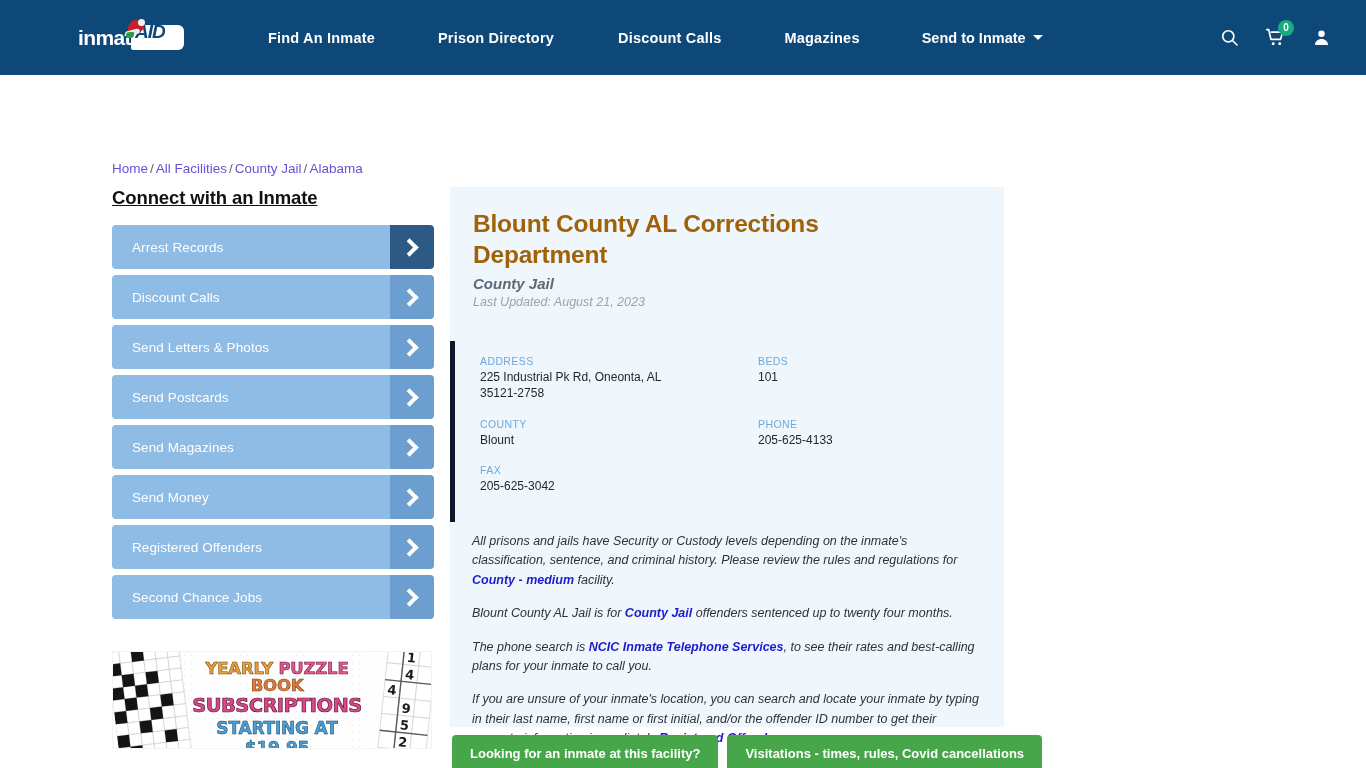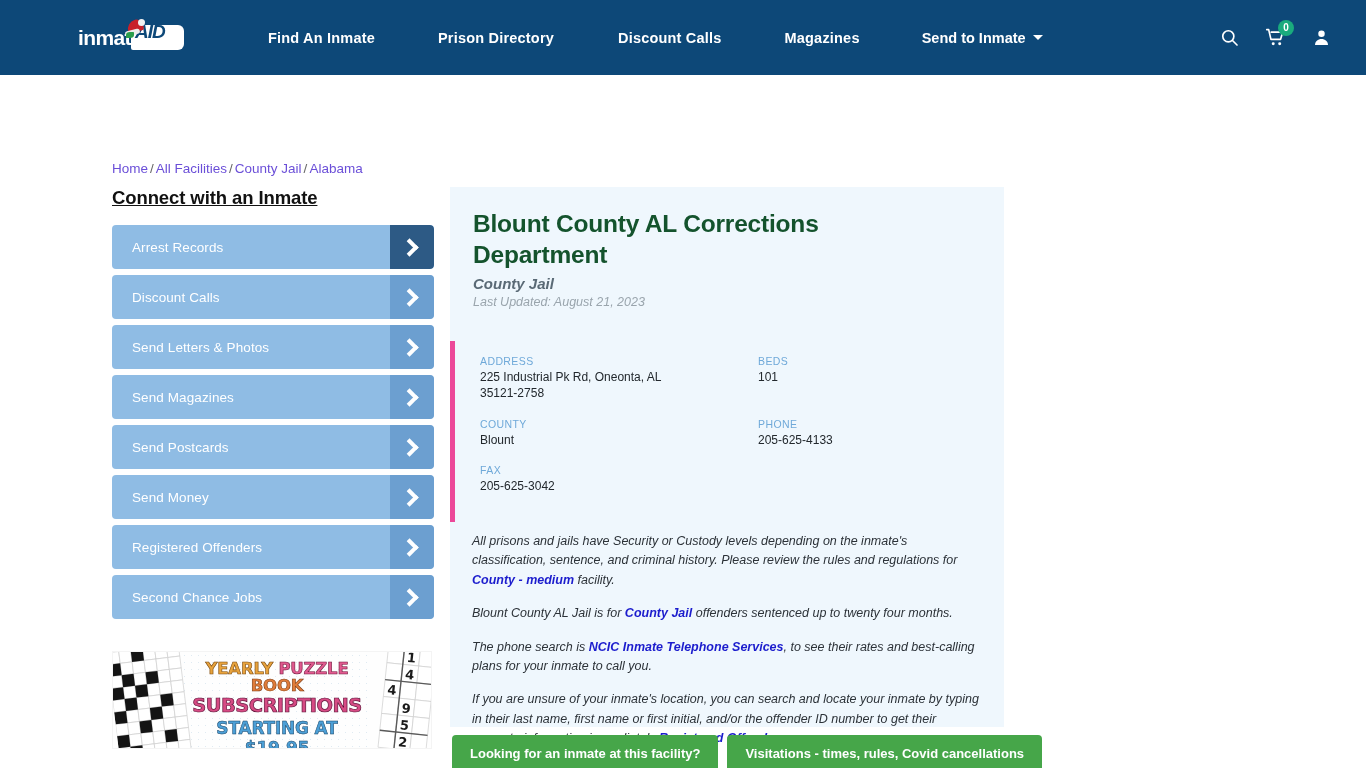--- a/index.html
+++ b/index.html
@@ -293,21 +293,21 @@
     left: 450px; top: 112px;
     width: 554px;
     height: 540px;
     background: #eff7fd;
   }
   .facility-title {
     margin: 0;
     padding: 22px 60px 0 23px;
     font-size: 24.5px;
     font-weight: bold;
-    color: #14532d;
+    color: #a16207;
     line-height: 1.25;
     letter-spacing: -0.2px;
   }
   .facility-sub {
     margin: 5px 0 0 0;
     padding-left: 23px;
     font-size: 15px;
     font-weight: bold;
     font-style: italic;
     color: #5a6a76;
@@ -315,21 +315,21 @@
   .facility-updated {
     margin: 3px 0 0 0;
     padding-left: 23px;
     font-size: 12.5px;
     font-style: italic;
     color: #9aa5ad;
   }
 
   .info-block {
     margin: 32px 0 0 0;
-    border-left: 5px solid #ec4899;
+    border-left: 5px solid #0f172a;
     padding: 14px 22px 12px 25px;
     display: grid;
     grid-template-columns: 278px 1fr;
     grid-auto-rows: min-content;
     row-gap: 0;
   }
   .info-label {
     font-size: 10.5px;
     color: #6fa9d9;
     letter-spacing: 0.4px;
@@ -454,27 +454,27 @@
           <i class="chev"></i>
         </span>
     </div>
     <div class="side-btn">
       <span class="label">Send Letters &amp; Photos</span>
       <span class="arrow-box">
           <i class="chev"></i>
         </span>
     </div>
     <div class="side-btn">
+      <span class="label">Send Postcards</span>
+      <span class="arrow-box">
+          <i class="chev"></i>
+        </span>
+    </div>
+    <div class="side-btn">
       <span class="label">Send Magazines</span>
-      <span class="arrow-box">
-          <i class="chev"></i>
-        </span>
-    </div>
-    <div class="side-btn">
-      <span class="label">Send Postcards</span>
       <span class="arrow-box">
           <i class="chev"></i>
         </span>
     </div>
     <div class="side-btn">
       <span class="label">Send Money</span>
       <span class="arrow-box">
           <i class="chev"></i>
         </span>
     </div>

